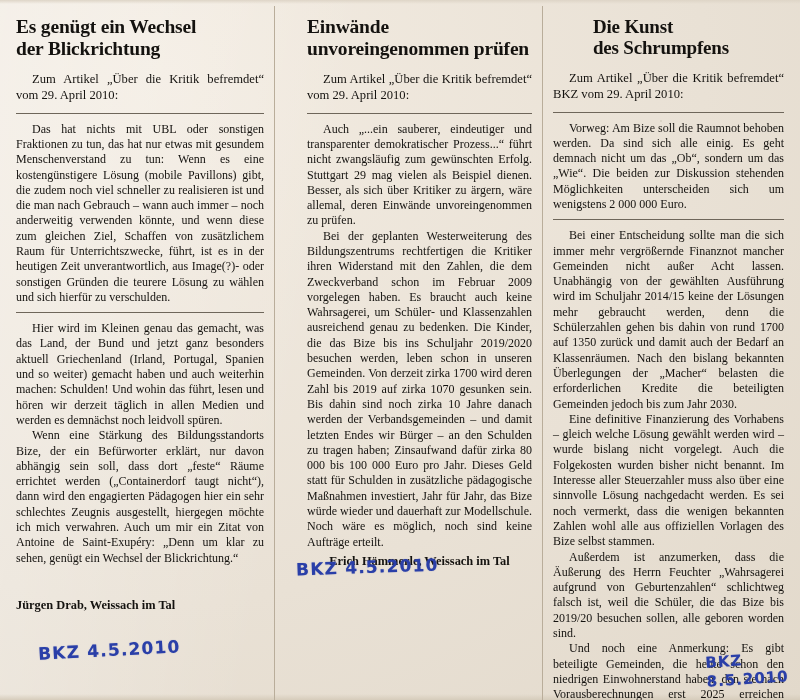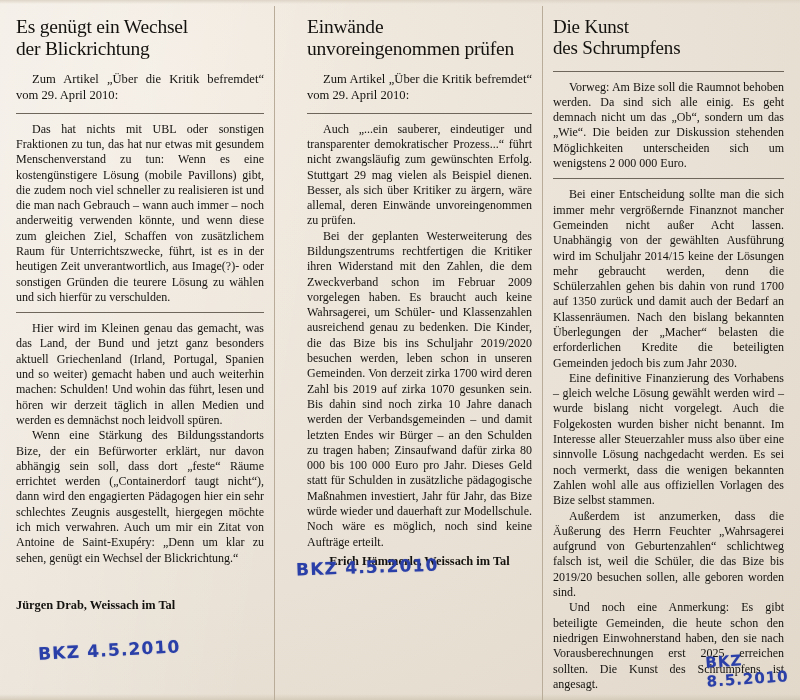--- a/index.html
+++ b/index.html
@@ -29,27 +29,27 @@
     position:relative;
     box-sizing:border-box;
     padding:4px 10px 0 10px;
   }
   .col1{width:268px;}
   .col2{width:268px;border-left:1px solid #b9ad9a;padding-left:32px;}
   .col3{width:252px;border-left:1px solid #b9ad9a;}
 
   h1.head{
     font-family:"Liberation Serif", serif;
-    font-weight:normal;
+    font-weight:bold;
     font-size:19.5px;
     line-height:1.12;
     margin:6px 0 12px 0;
     letter-spacing:-0.2px;
   }
-  .col3 h1.head{font-size:19px;}
+  .col3 h1.head{font-size:19px;margin-left:40px;}
 
   .ref{
     font-size:12.6px;
     line-height:1.27;
     margin:0 0 9px 0;
     text-align:justify;
     text-indent:16px;
   }
   .rule{
     border:0;border-top:1px solid #6e665a;
@@ -120,20 +120,21 @@
       <h1 class="head">Einwände<br>unvoreingenommen prüfen</h1>
       <p class="ref">Zum Artikel „Über die Kritik befremdet“ vom 29. April 2010:</p>
       <hr class="rule">
       <p class="body first">Auch „...ein sauberer, eindeutiger und transparenter demokratischer Prozess...“ führt nicht zwangsläufig zum gewünschten Erfolg. Stuttgart 29 mag vielen als Beispiel dienen. Besser, als sich über Kritiker zu ärgern, wäre allemal, deren Einwände unvoreingenommen zu prüfen.</p>
       <p class="body">Bei der geplanten Westerweiterung des Bildungszentrums rechtfertigen die Kritiker ihren Widerstand mit den Zahlen, die dem Zweckverband schon im Februar 2009 vorgelegen haben. Es braucht auch keine Wahrsagerei, um Schüler- und Klassenzahlen ausreichend genau zu bedenken. Die Kinder, die das Bize bis ins Schuljahr 2019/2020 besuchen werden, leben schon in unseren Gemeinden. Von derzeit zirka 1700 wird deren Zahl bis 2019 auf zirka 1070 gesunken sein. Bis dahin sind noch zirka 10 Jahre danach werden der Verbandsgemeinden – und damit letzten Endes wir Bürger – an den Schulden zu tragen haben; Zinsaufwand dafür zirka 80 000 bis 100 000 Euro pro Jahr. Dieses Geld statt für Schulden in zusätzliche pädagogische Maßnahmen investiert, Jahr für Jahr, das Bize würde wieder und dauerhaft zur Modellschule. Noch wäre es möglich, noch sind keine Aufträge erteilt.</p>
       <p class="sig">Erich Hämmerle, Weissach im Tal</p>
     </div>
 
     <div class="col col3">
       <h1 class="head">Die Kunst<br>des Schrumpfens</h1>
+      <p class="ref">Zum Artikel „Über die Kritik befremdet“ BKZ vom 29. April 2010:</p>
       <hr class="rule">
       <p class="body first">Vorweg: Am Bize soll die Raumnot behoben werden. Da sind sich alle einig. Es geht demnach nicht um das „Ob“, sondern um das „Wie“. Die beiden zur Diskussion stehenden Möglichkeiten unterscheiden sich um wenigstens 2 000 000 Euro.</p>
       <hr class="rule">
       <p class="body">Bei einer Entscheidung sollte man die sich immer mehr vergrößernde Finanznot mancher Gemeinden nicht außer Acht lassen. Unabhängig von der gewählten Ausführung wird im Schuljahr 2014/15 keine der Lösungen mehr gebraucht werden, denn die Schülerzahlen gehen bis dahin von rund 1700 auf 1350 zurück und damit auch der Bedarf an Klassenräumen. Nach den bislang bekannten Überlegungen der „Macher“ belasten die erforderlichen Kredite die beteiligten Gemeinden jedoch bis zum Jahr 2030.</p>
       <p class="body">Eine definitive Finanzierung des Vorhabens – gleich welche Lösung gewählt werden wird – wurde bislang nicht vorgelegt. Auch die Folgekosten wurden bisher nicht benannt. Im Interesse aller Steuerzahler muss also über eine sinnvolle Lösung nachgedacht werden. Es sei noch vermerkt, dass die wenigen bekannten Zahlen wohl alle aus offiziellen Vorlagen des Bize selbst stammen.</p>
       <p class="body">Außerdem ist anzumerken, dass die Äußerung des Herrn Feuchter „Wahrsagerei aufgrund von Geburtenzahlen“ schlichtweg falsch ist, weil die Schüler, die das Bize bis 2019/20 besuchen sollen, alle geboren worden sind.</p>
       <p class="body">Und noch eine Anmerkung: Es gibt beteiligte Gemeinden, die heute schon den niedrigen Einwohnerstand haben, den sie nach Vorausberechnungen erst 2025 erreichen sollten. Die Kunst des Schrumpfens ist angesagt.</p>
 
     </div>
   </div>

